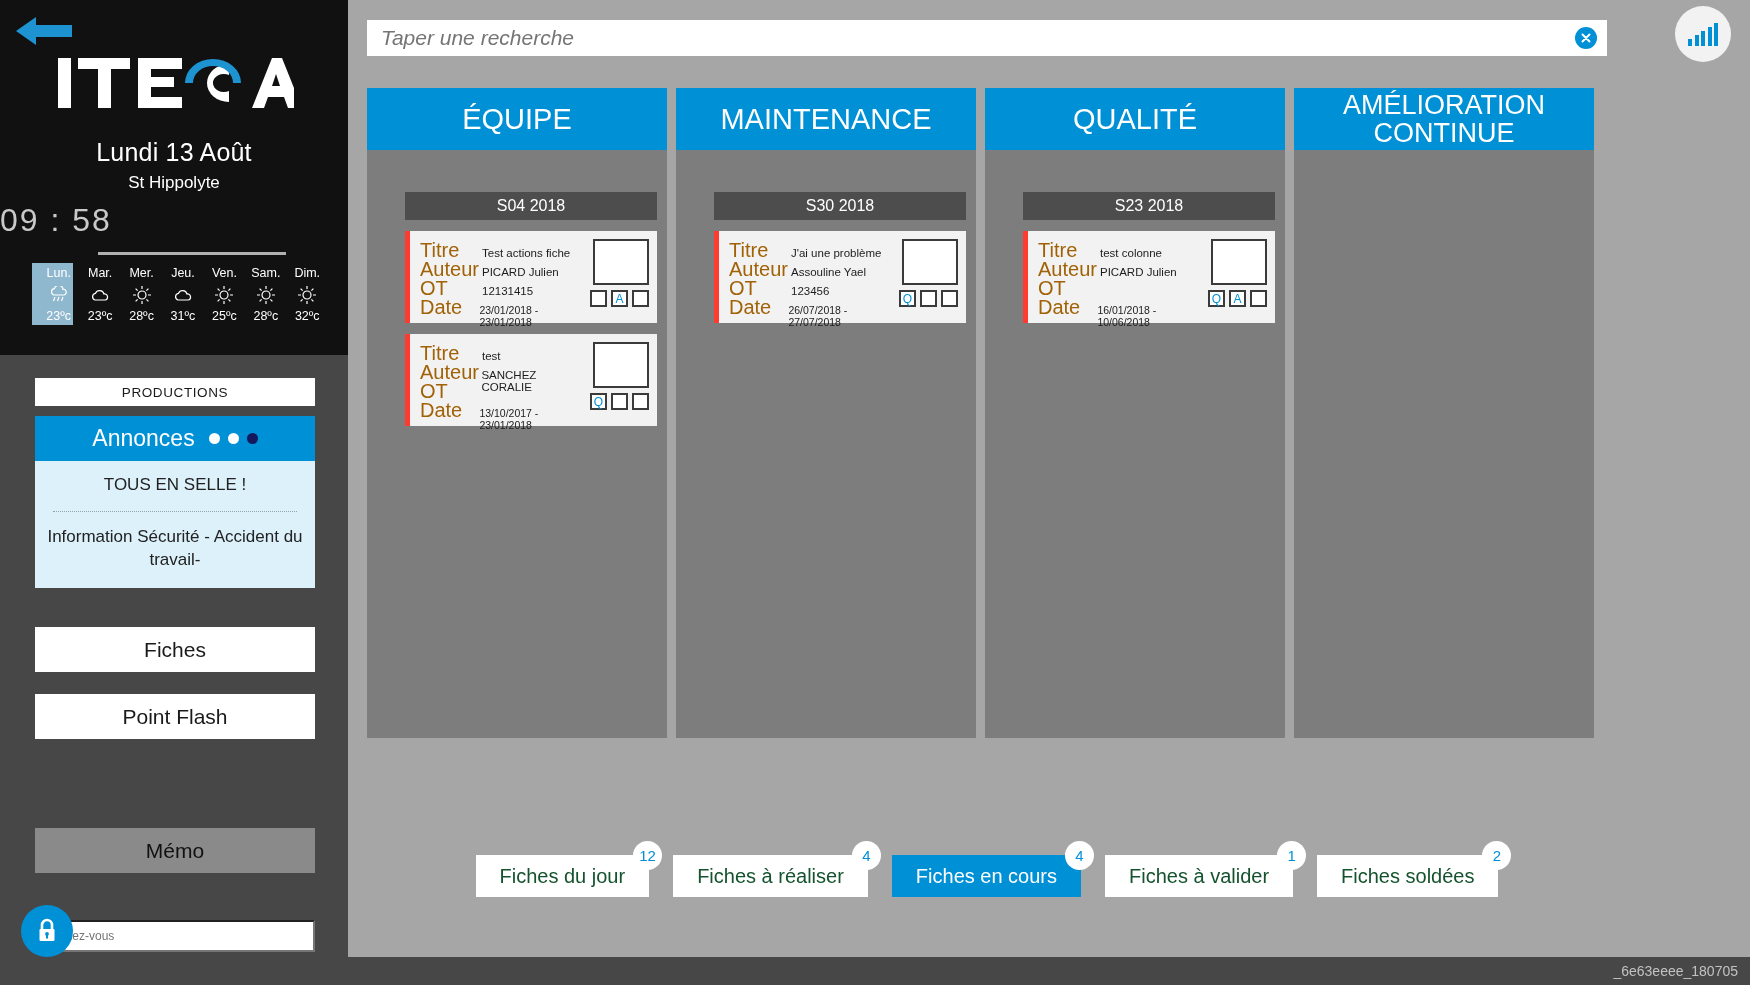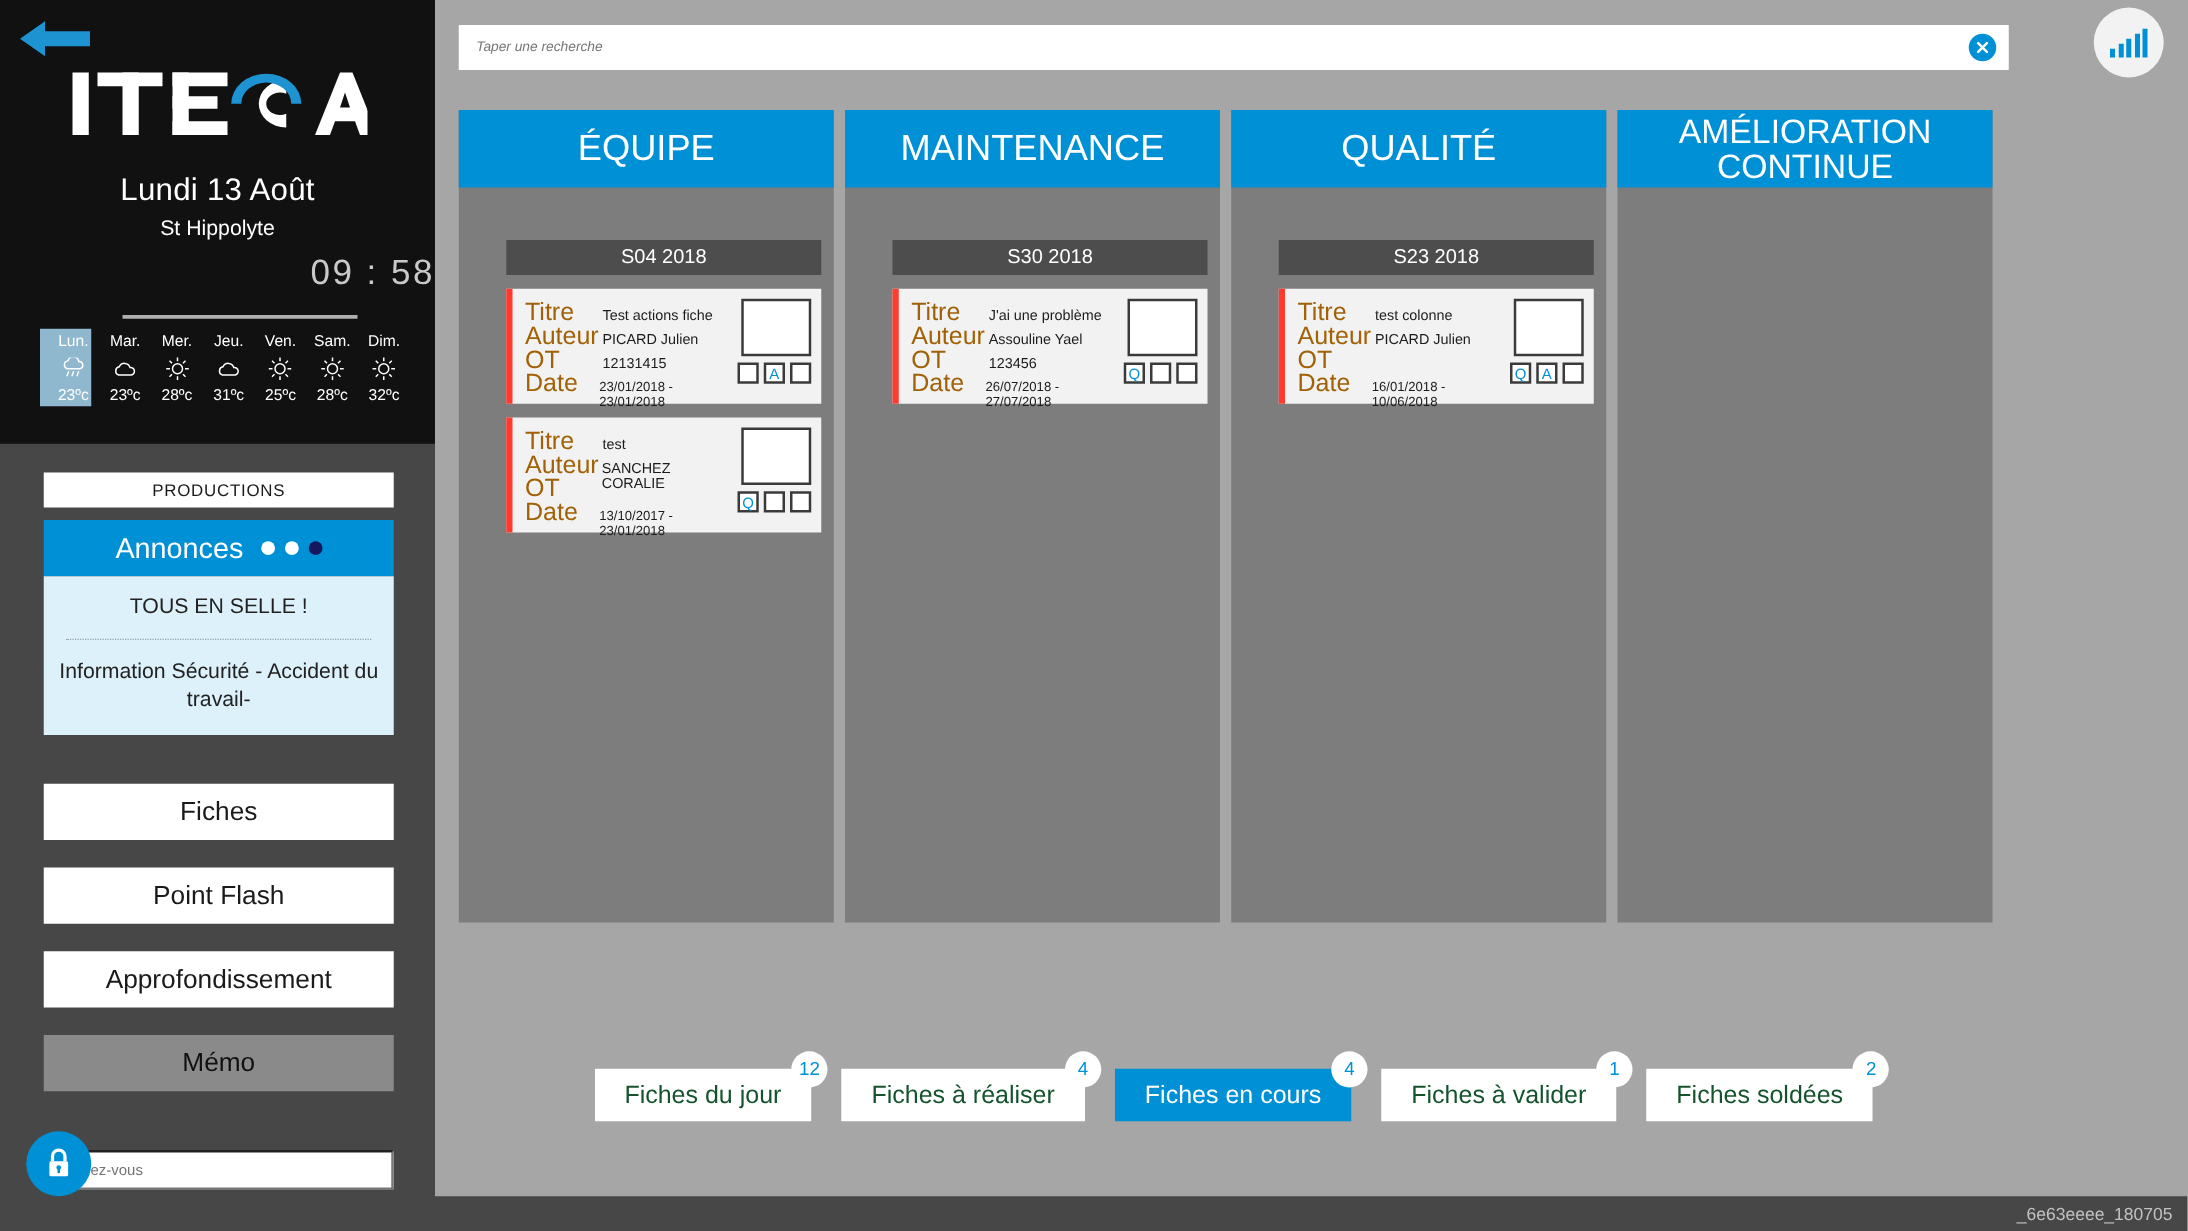--- a/index.html
+++ b/index.html
@@ -27,22 +27,22 @@
   .logo svg { display: block; margin: 0 auto; }
   .date-line {
     position: absolute; left: 0; top: 138px; width: 348px; text-align: center;
     color: #ffffff; font-size: 25px; font-weight: 400; letter-spacing: .2px;
   }
   .city-line {
     position: absolute; left: 0; top: 173px; width: 348px; text-align: center;
     color: #ffffff; font-size: 17px;
   }
   .clock {
-    position: absolute; left: 0; top: 202px; width: 348px; text-align: right;
-    color: #c9c9c9; font-size: 28px; letter-spacing: 2px;
+    position: absolute; left: 0; top: 202px; width: 348px; text-align: left;
+    color: #c9c9c9; font-size: 32px; letter-spacing: 2px;
   }
   .clock-rule {
     position: absolute; left: 98px; top: 252px; width: 188px; height: 3px;
     background: #b0b0b0;
   }
   .forecast {
     position: absolute; left: 32px; top: 263px; width: 290px; height: 62px;
     display: flex; justify-content: space-between;
   }
   .fc-day {
@@ -99,21 +99,21 @@
   
   .main { position: absolute; left: 348px; top: 0; width: 1402px; height: 985px; }
   .topbar { position: absolute; left: 0; top: 0; width: 1402px; height: 70px; }
   .search-wrap {
     position: absolute; left: 19px; top: 20px; width: 1240px; height: 36px;
     background: #ffffff; display: flex; align-items: center;
   }
   .search-input {
     flex: 1; border: none; outline: none; background: transparent;
     font-family: "Liberation Sans", sans-serif; font-style: italic;
-    font-size: 11px; color: #5a5a5a; padding: 0 14px;
+    font-size: 21px; color: #5a5a5a; padding: 0 14px;
   }
   .search-clear {
     width: 22px; height: 22px; border-radius: 50%; background: #0090d6;
     margin-right: 10px; display:flex; align-items:center; justify-content:center;
   }
   .signal-badge {
     position: absolute; right: 19px; top: 6px; width: 56px; height: 56px;
     border-radius: 50%; background: #f2f2f2;
     display: flex; align-items: flex-end; justify-content: center; padding-bottom: 16px;
   }
@@ -311,21 +311,20 @@
         </div>
         <div class="annonces-body">
           <div class="annonce-title">TOUS EN SELLE !</div>
           <div class="annonce-sep"></div>
           <div class="annonce-text">Information Sécurité - Accident du travail-</div>
         </div>
       </div>
 
       <div class="side-btn fiches">Fiches</div>
       <div class="side-btn pointflash">Point Flash</div>
-      <div class="side-btn approf">Approfondissement</div>
       <div class="side-btn memo">Mémo</div>
 
       <div class="login-row">
         <input class="login-field" type="text" placeholder="Identifiez-vous" style="">
         <div class="lock-badge">
           <svg width="22" height="26" viewBox="0 0 22 26">
             <path d="M6 11V7a5 5 0 0 1 10 0v4" fill="none" stroke="#ffffff" stroke-width="2.6"></path>
             <rect x="3.5" y="11" width="15" height="12" rx="1.2" fill="#ffffff"></rect>
             <circle cx="11" cy="16" r="1.9" fill="#0090d6"></circle>
             <rect x="10" y="16" width="2" height="4.5" fill="#0090d6"></rect>

